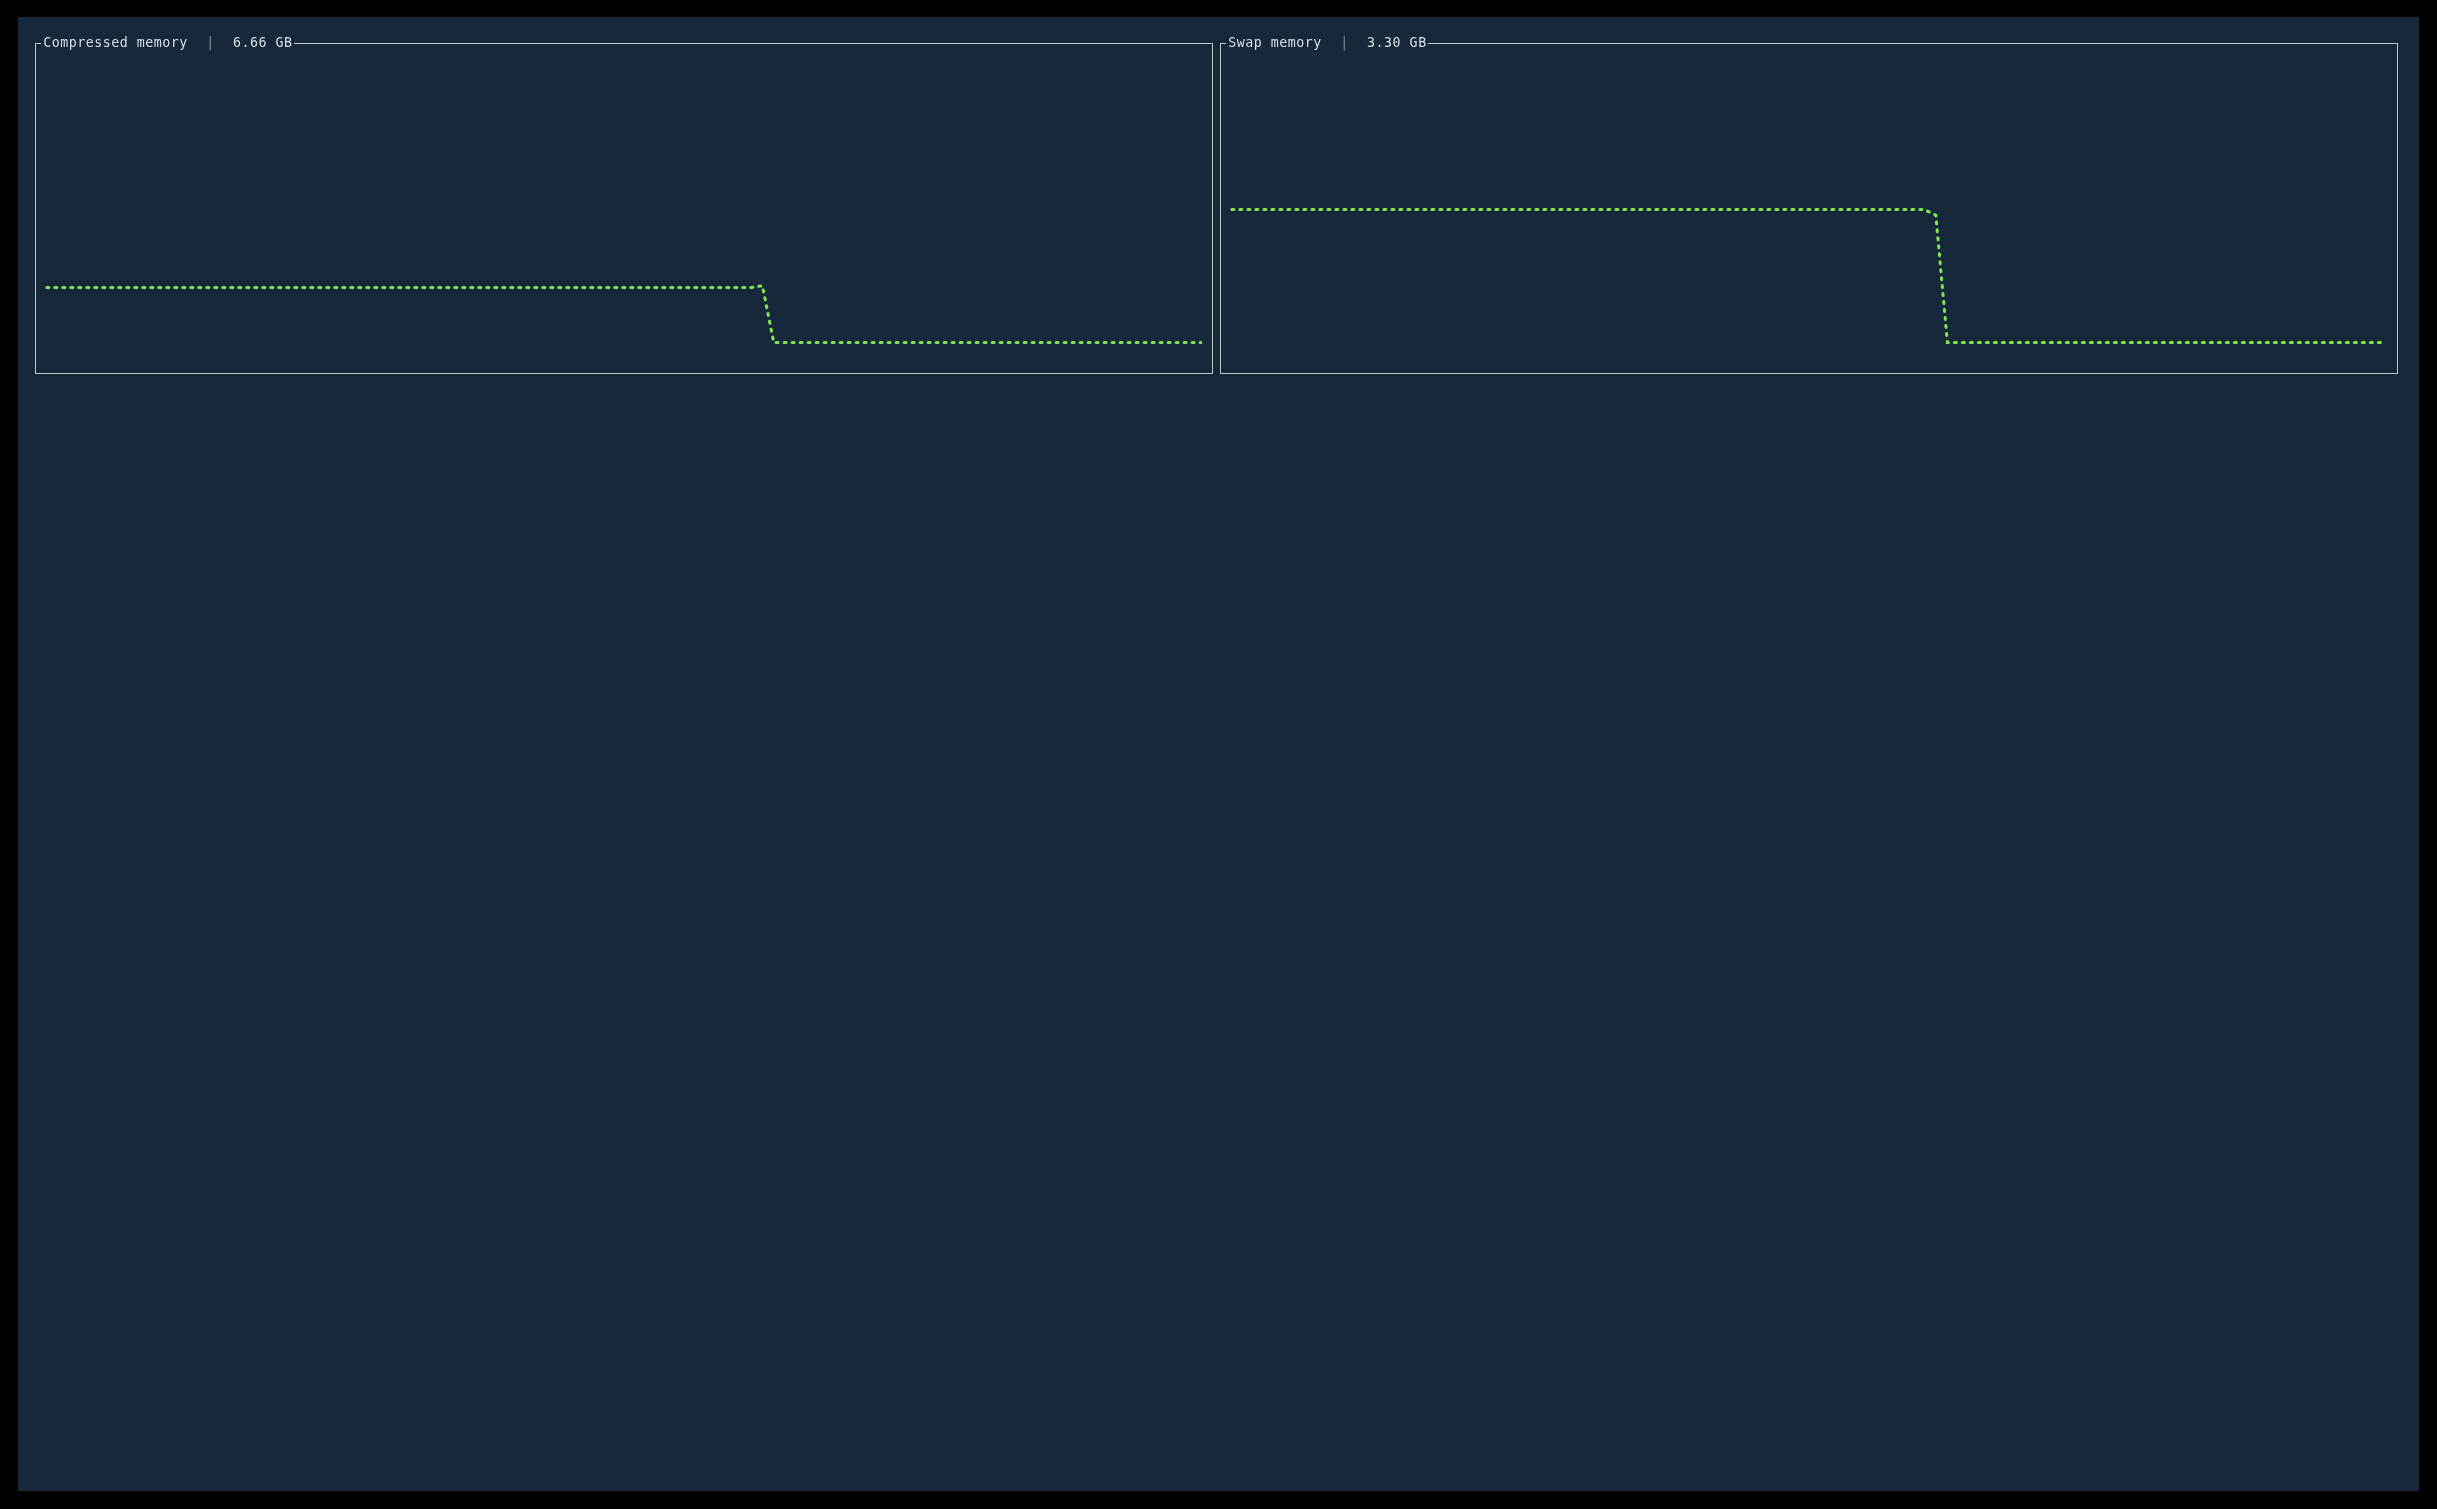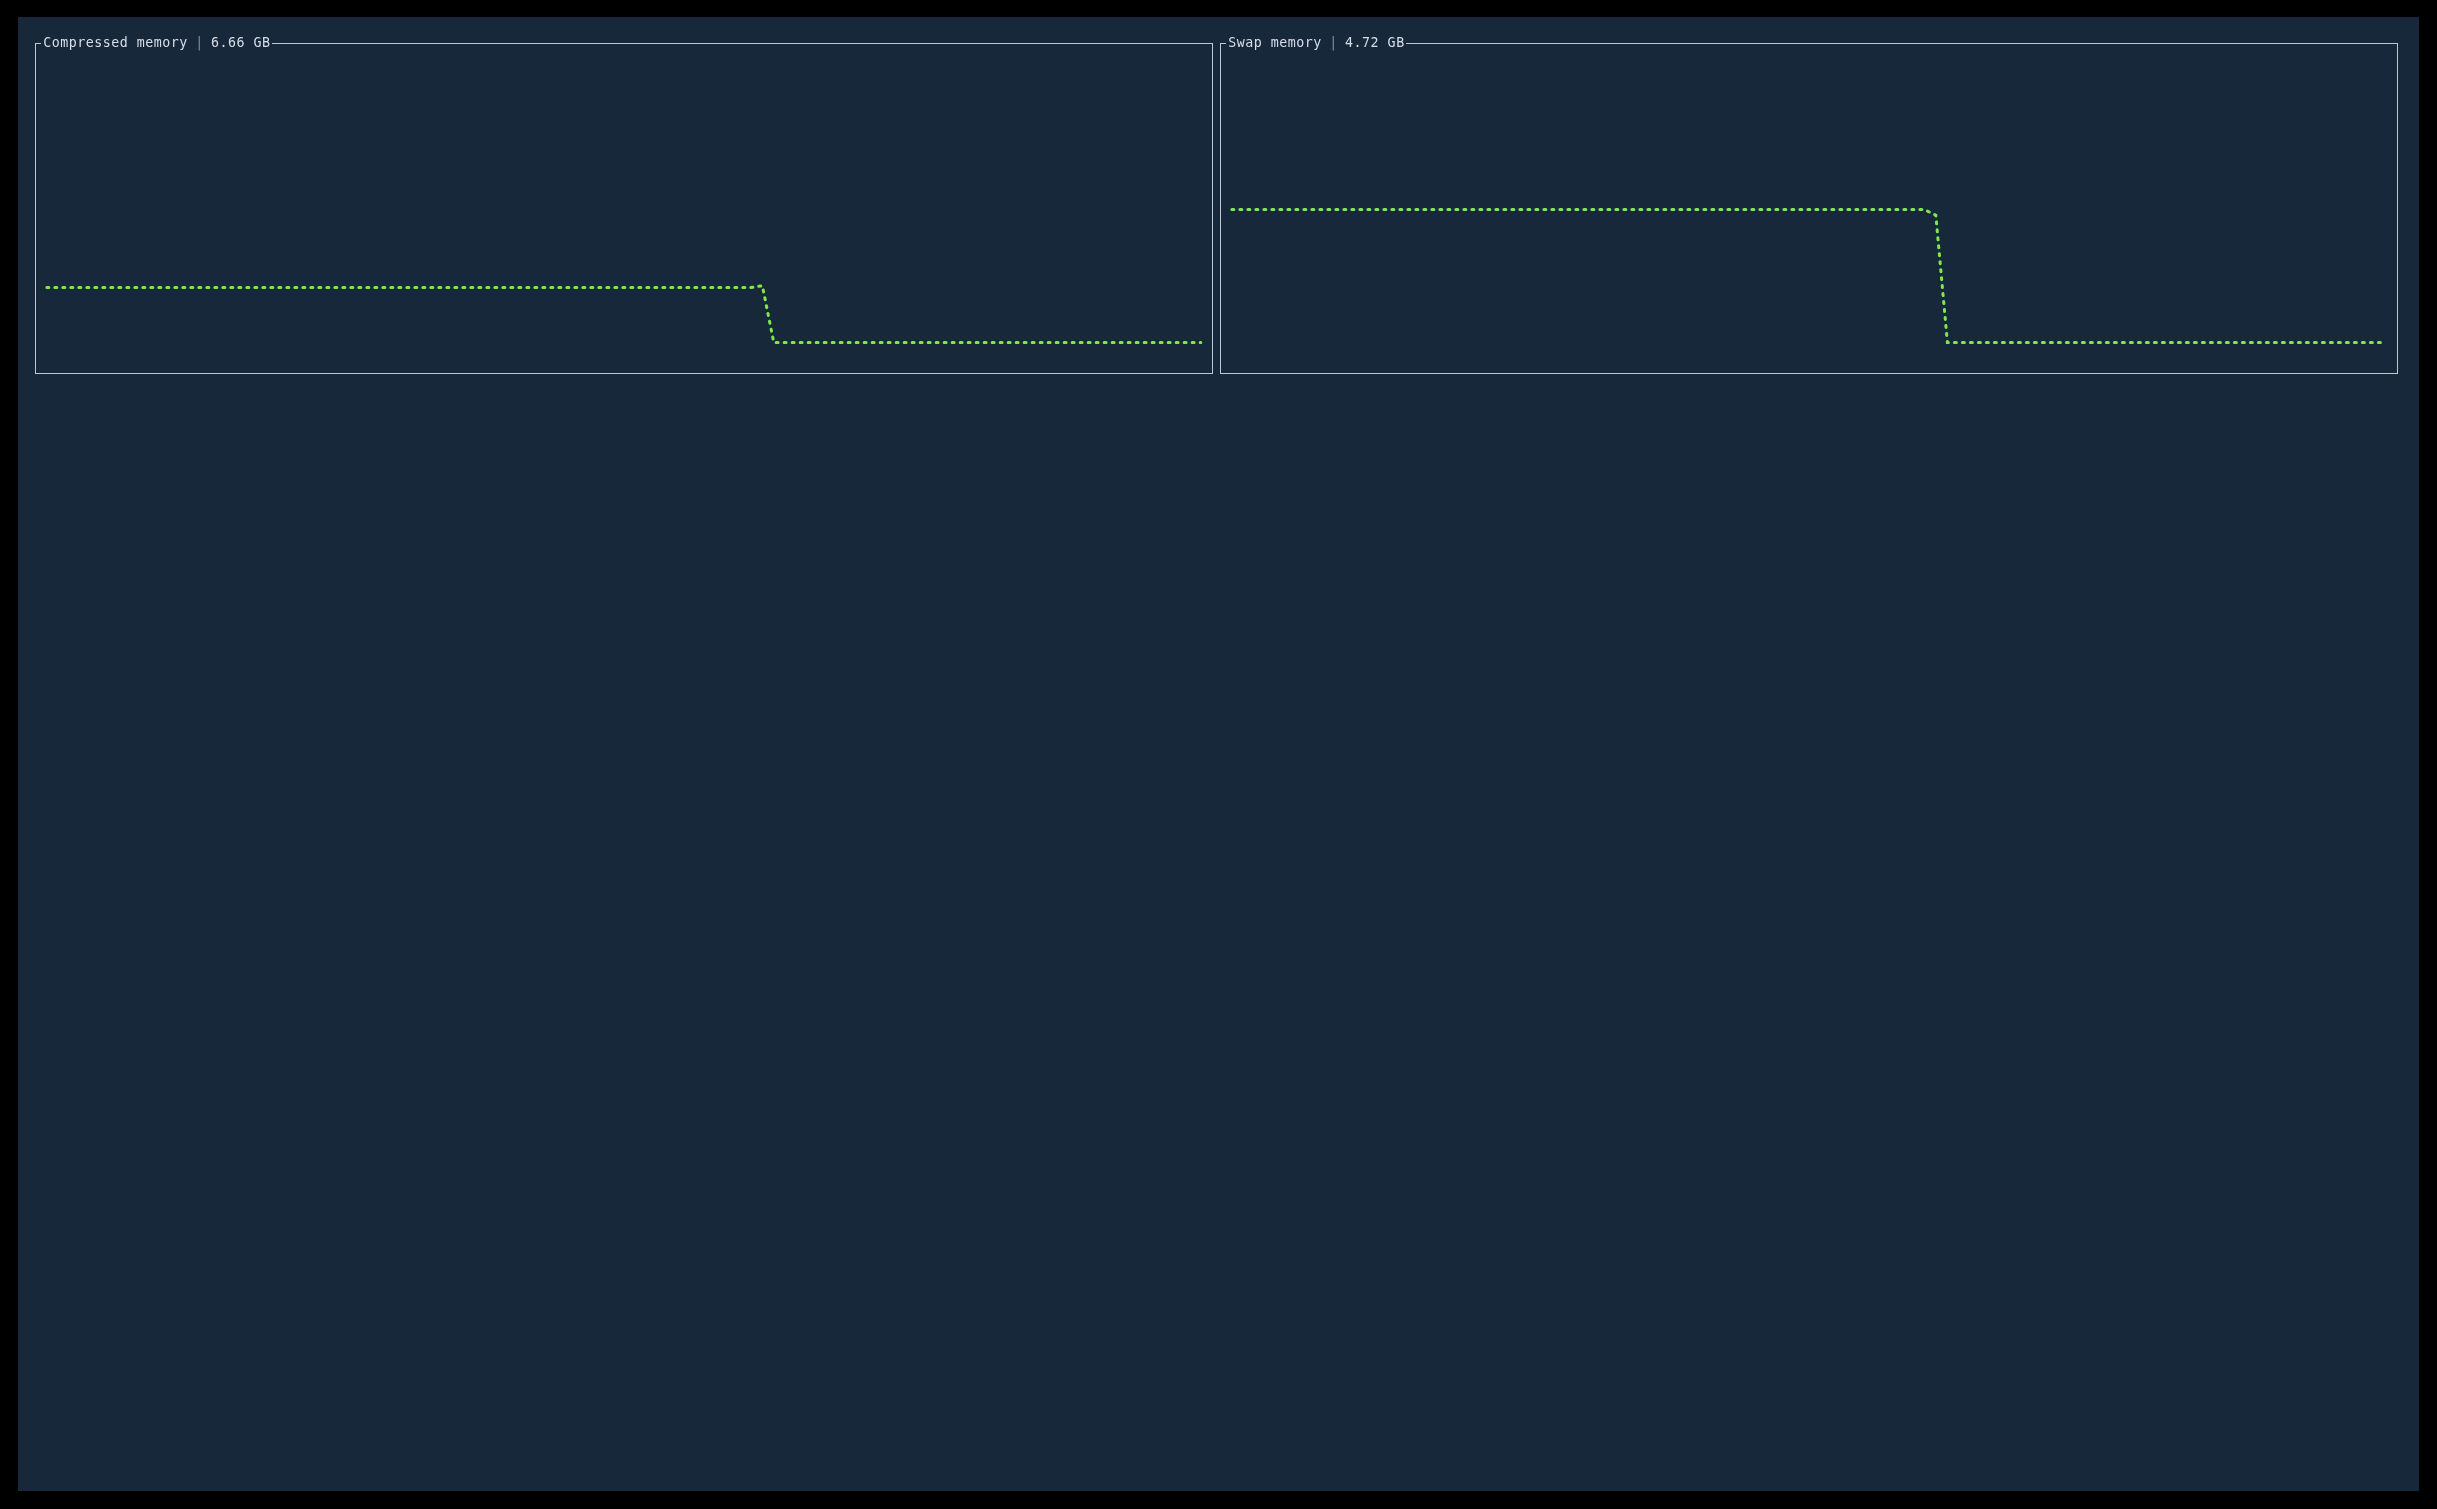--- a/index.html
+++ b/index.html
@@ -41,21 +41,21 @@
     margin-right: 21px;
   }
   .panel-title-wrap {
     position: absolute;
     top: -8.3px;
     left: 5.5px;
     background: #17283a;
     padding: 0 1.8px;
     display: flex;
     align-items: center;
-    gap: 0;
+    gap: 11px;
     color: #d8dee9;
     font-weight: 400;
   }
   .sep {
     color: #7f8c99;
     padding: 0 7.4px;
   }
   .plot {
     position: absolute;
     inset: 0;
@@ -82,21 +82,21 @@
         <svg viewBox="0 0 650 360" preserveAspectRatio="none">
             <path d="M 6.0 266.5 L 395.2 266.5 L 401.6 264.5 L 407.9 326.7 L 644.0 326.7" fill="none" stroke="#7fe84f" stroke-width="3" stroke-linecap="round" stroke-dasharray="2 6" vector-effect="non-scaling-stroke"></path>
           </svg>
       </div>
     </div>
 
     <div class="panel">
       <div class="panel-title-wrap">
         <span>Swap memory</span>
         <span class="sep">|</span>
-        <span>4.72 GB</span>
+        <span>3.30 GB</span>
       </div>
       <div class="plot">
         <svg viewBox="0 0 650 360" preserveAspectRatio="none">
             <path d="M 6.0 181.1 L 388.8 181.1 L 395.2 187.3 L 401.6 326.5 L 644.0 326.5" fill="none" stroke="#7fe84f" stroke-width="3" stroke-linecap="round" stroke-dasharray="2 6" vector-effect="non-scaling-stroke"></path>
           </svg>
       </div>
     </div>
 
   </div>
 </div>

